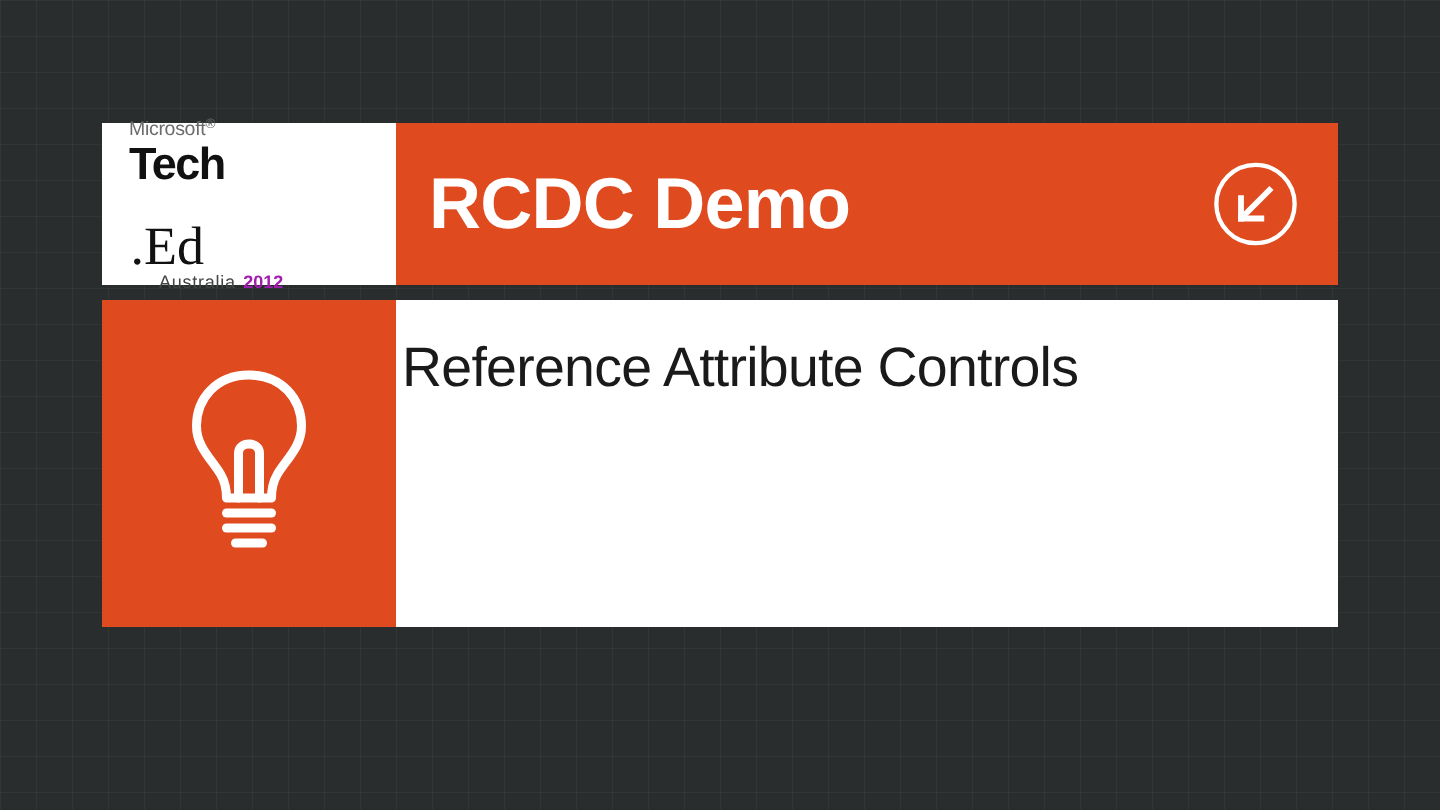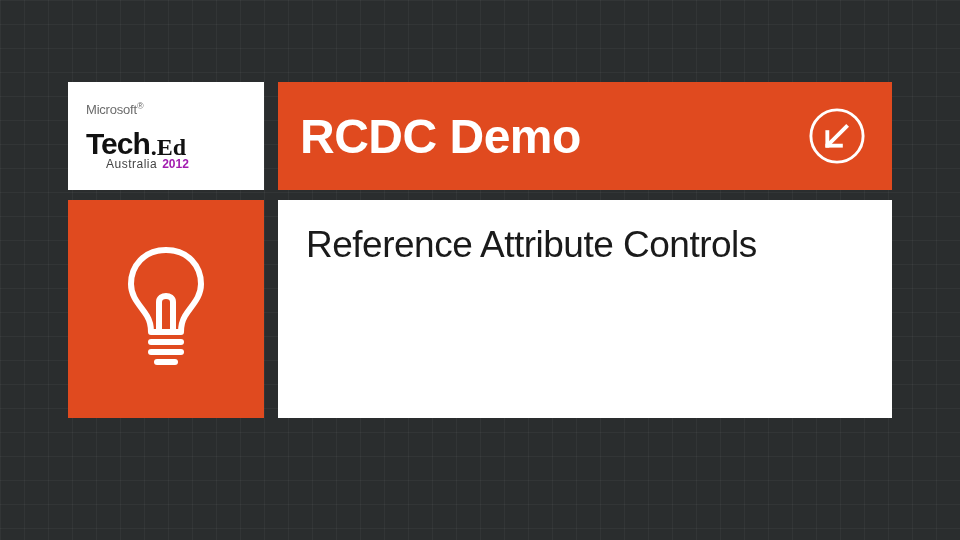--- a/index.html
+++ b/index.html
@@ -14,51 +14,51 @@
     font-family: "Segoe UI", Arial, sans-serif;
     overflow: hidden;
     position: relative;
   }
   .slide {
     position: absolute;
     left: 68px;
     top: 82px;
     width: 824px;
   }
-  .row { display: flex; gap: 14px; }
+  .row { display: flex; gap: 0; }
   .row + .row { margin-top: 10px; }
 
   
   .logo-tile {
     width: 196px;
     height: 108px;
     background: #ffffff;
     display: flex;
     flex-direction: column;
     justify-content: center;
     padding-left: 18px;
   }
   .ms {
     font-size: 13px;
     color: #6b6b6b;
     letter-spacing: -0.2px;
   }
   .ms sup { font-size: 9px; }
-  .teched-row { display: flex; align-items: flex-end; }
+  .teched-row { display: flex; align-items: flex-start; flex-direction: column; }
   .tech {
     font-family: "Segoe UI", Arial, sans-serif;
     font-weight: 700;
     font-size: 30px;
     color: #111;
     letter-spacing: -1px;
   }
   .ed {
     font-family: Georgia, "Times New Roman", serif;
-    font-weight: 700;
-    font-size: 24px;
+    font-weight: 400;
+    font-size: 36px;
     color: #111;
     margin-left: 1px;
     margin-top: 16px;
   }
   .aus-row { display: flex; align-items: baseline; gap: 5px; margin-top: -4px; margin-left: 20px; }
   .aus {
     font-size: 12px;
     color: #444;
     letter-spacing: 0.5px;
   }
@@ -116,21 +116,21 @@
     stroke-width: 6;
     stroke-linejoin: round;
     stroke-linecap: round;
   }
 
   
   .subtitle-tile {
     flex: 1;
     height: 218px;
     background: #ffffff;
-    padding: 24px 28px;
+    padding: 24px 4px;
   }
   .subtitle-text {
     color: #1a1a1a;
     font-size: 37px;
     font-weight: 400;
     letter-spacing: -0.5px;
   }
 </style>
 </head>
 <body>

